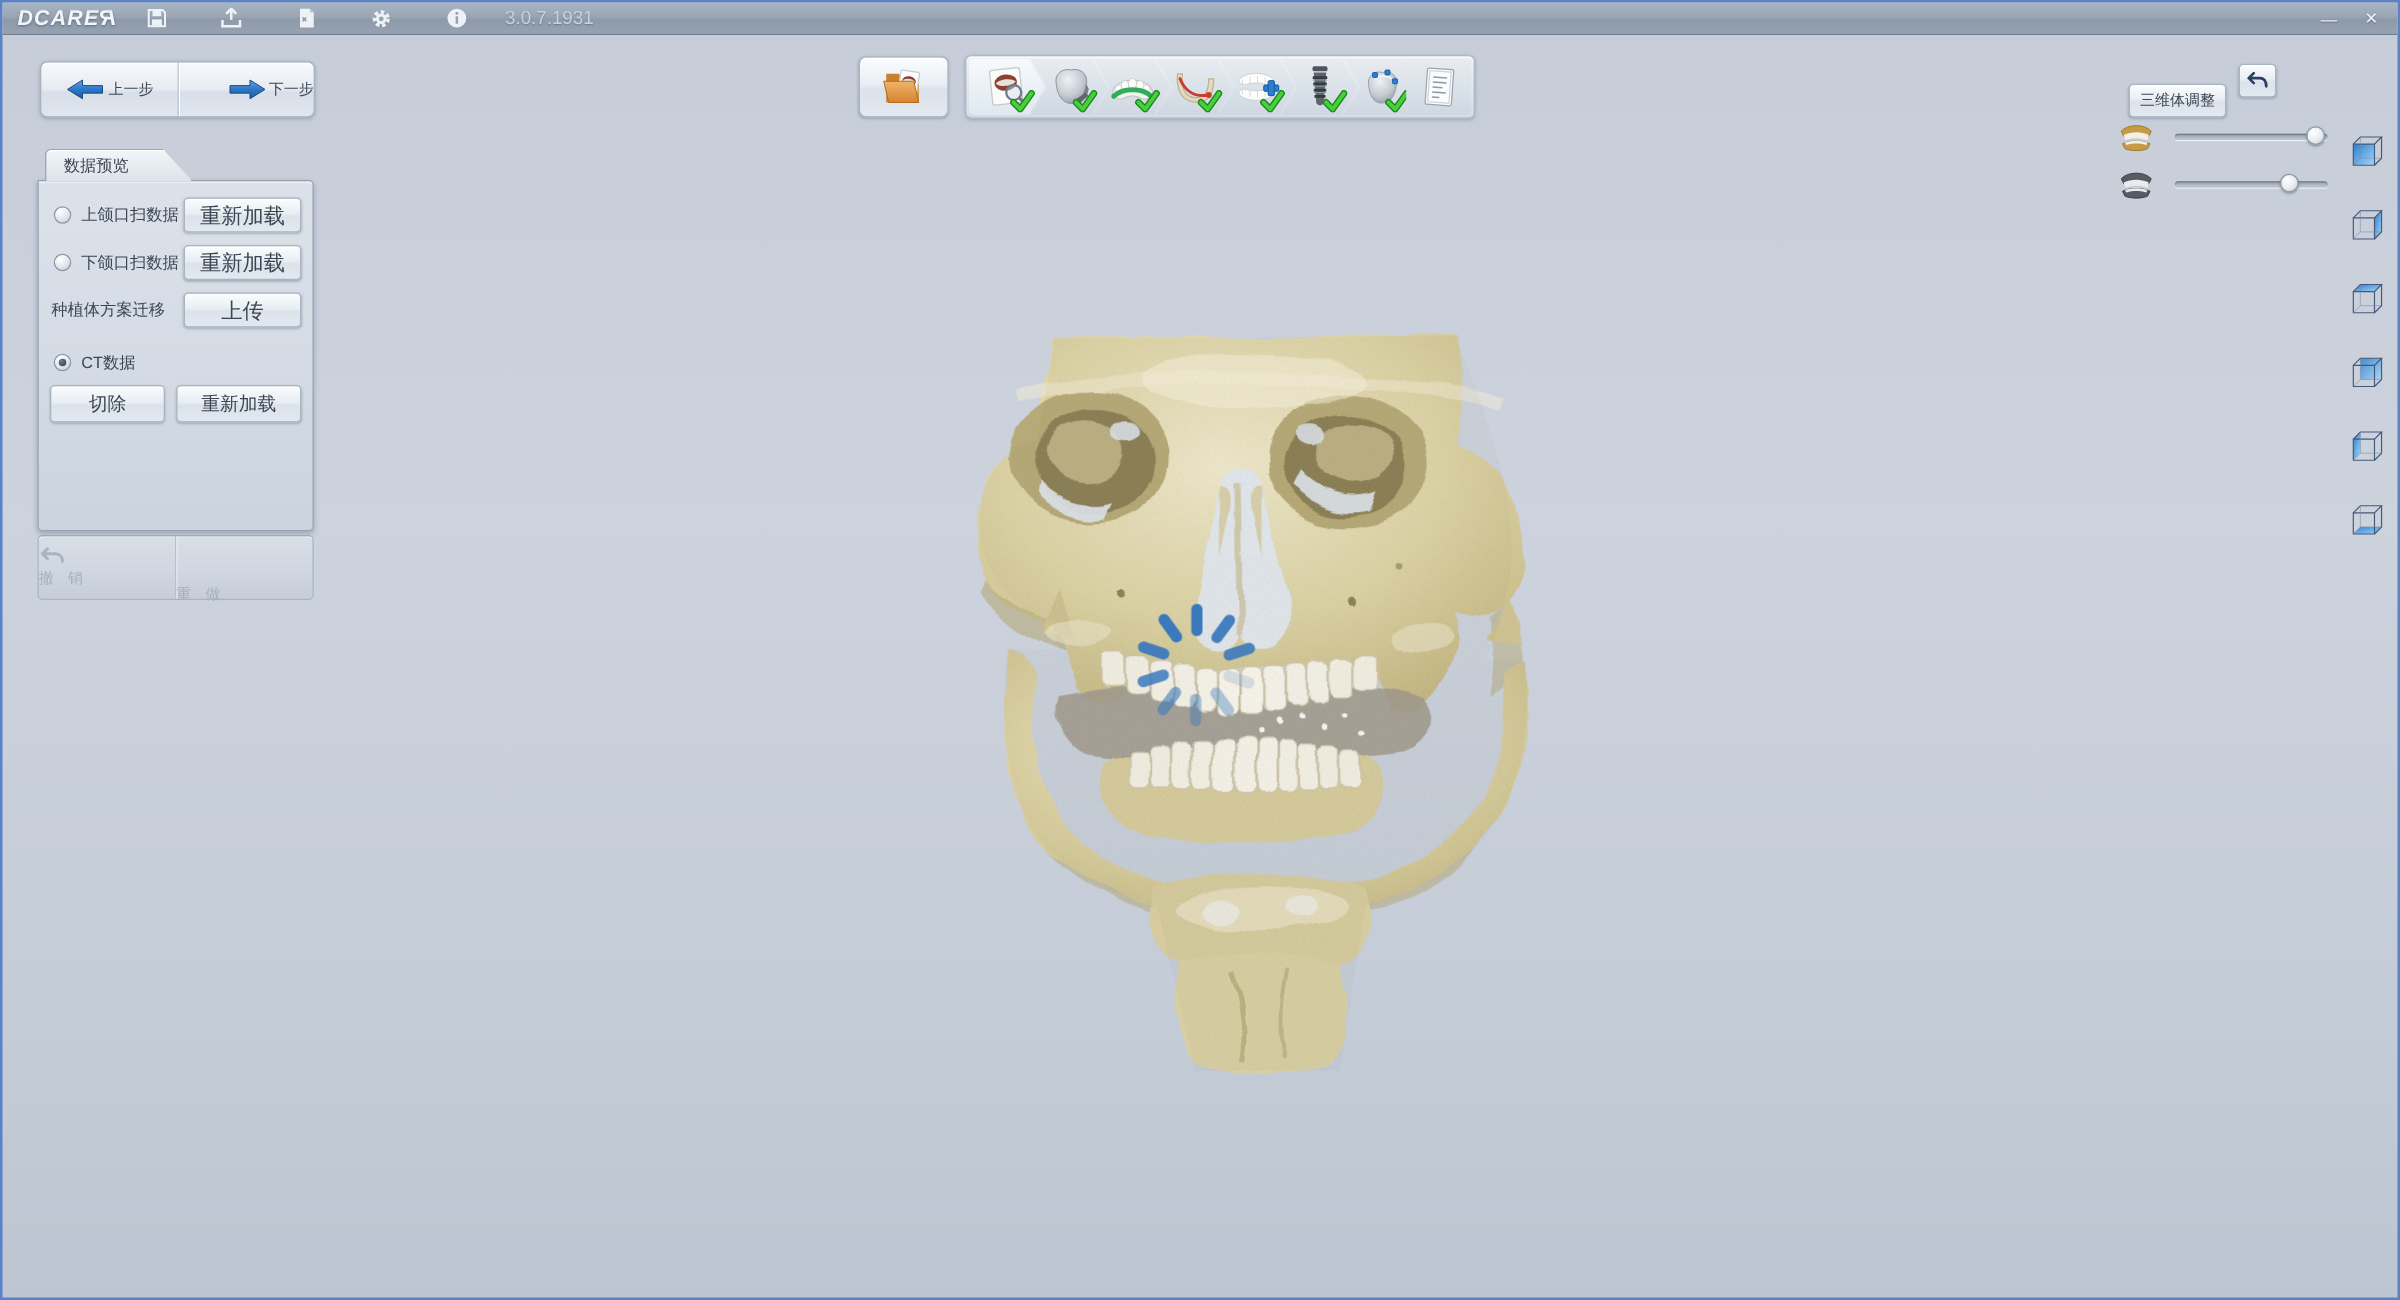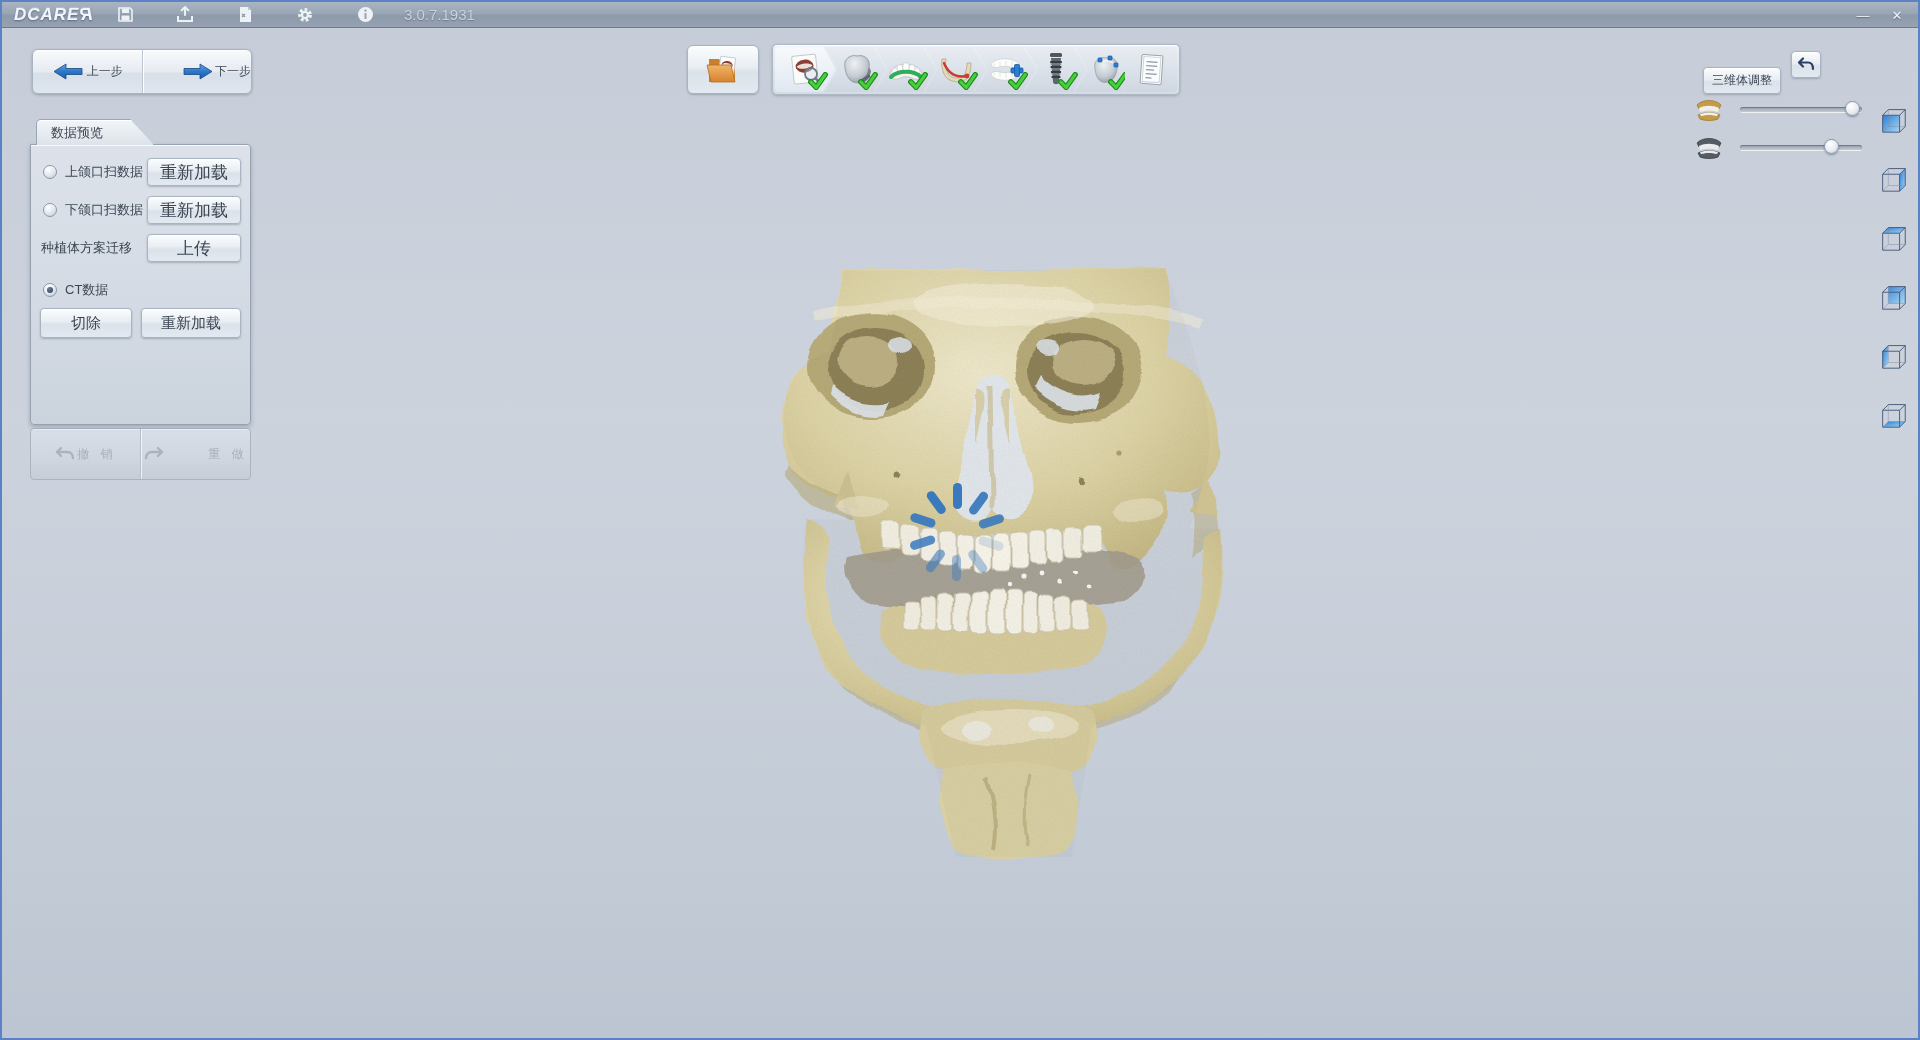--- a/index.html
+++ b/index.html
@@ -90,21 +90,21 @@
   .cutrow{position:absolute;top:163px;left:0;width:100%;}
   .cut-btn{position:absolute;left:9px;top:0;width:92px;height:30px;}
   .resetcut-btn{position:absolute;right:9px;top:0;width:100px;height:30px;}
   .undo-redo{
     position:absolute;left:28px;top:426px;width:221px;height:52px;
     background:linear-gradient(180deg,#d9dfe7 0%,#cfd6df 60%,#c6cdd8 100%);
     border:1px solid #aab4c0;border-radius:4px;
     box-shadow:inset 0 1px 0 rgba(255,255,255,.7);
     display:flex;
   }
-  .ur-btn{flex:1;display:flex;flex-direction:row;align-items:center;justify-content:center;gap:1px;cursor:default;}
+  .ur-btn{flex:1;display:flex;flex-direction:column;justify-content:center;gap:1px;cursor:default;}
   .ur-btn + .ur-btn{border-left:1px solid #b6bfca;box-shadow:inset 1px 0 0 rgba(255,255,255,.7);gap:43px;}
   .ur-btn .lbl{font-size:12px;color:#a7b0bb;letter-spacing:4px;}
 
   
   .folder-btn{
     position:absolute;left:685px;top:43px;width:72px;height:49px;border-radius:6px;
   }
   .workflow{
     position:absolute;left:770px;top:42px;height:51px;
     background:linear-gradient(180deg,#eef1f5 0%,#dfe5ec 55%,#d5dce5 100%);

